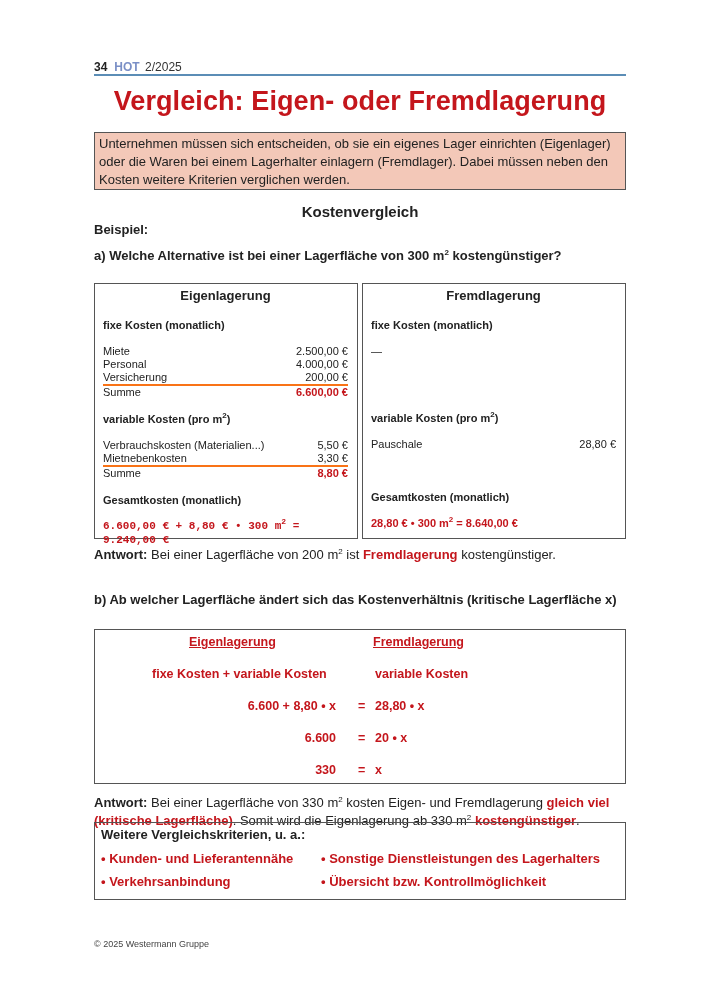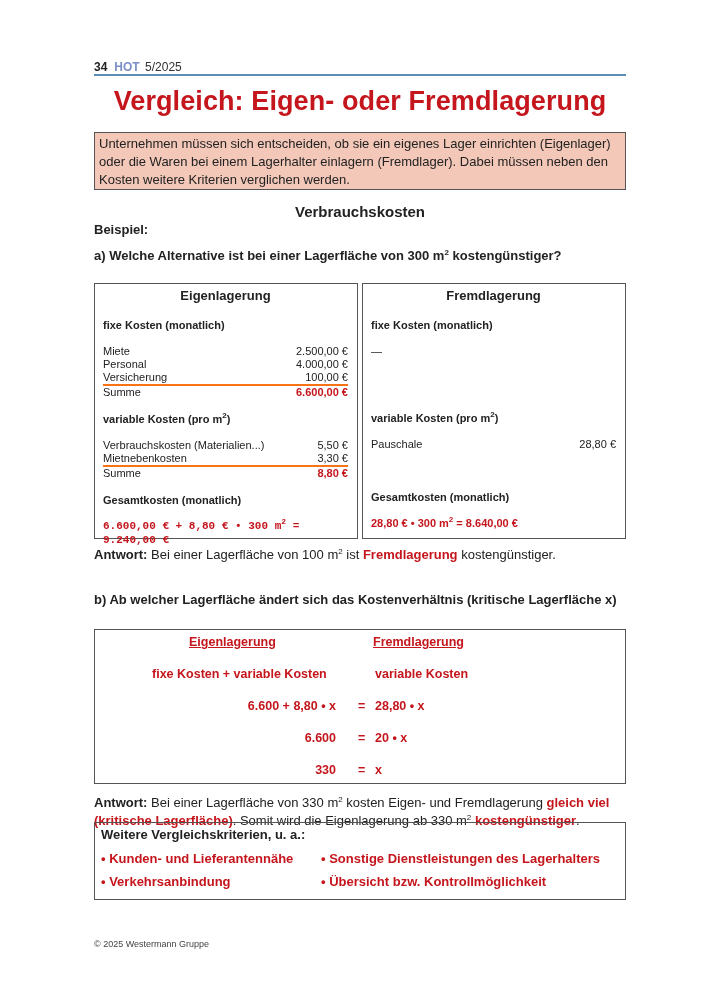--- a/index.html
+++ b/index.html
@@ -88,49 +88,49 @@
     .criteria-box .cell { position: absolute; line-height: 16px; white-space: nowrap; }
 
     .copyright {
       position: absolute; left: 94px; top: 938px; font-size: 9px; color: #444; line-height: 12px;
     }
   </style>
 </head>
 <body>
 
 <div class="page-header">
-  <span class="num">34</span><span class="hot">HOT</span> <span class="issue">5/2025</span>
+  <span class="num">34</span><span class="hot">HOT</span> <span class="issue">2/2025</span>
 </div>
 
 <h1 class="title">Vergleich: Eigen- oder Fremdlagerung</h1>
 
 <div class="intro-box">Unternehmen müssen sich entscheiden, ob sie ein eigenes Lager einrichten (Eigenlager) oder die Waren bei einem Lagerhalter einlagern (Fremdlager). Dabei müssen neben den Kosten weitere Kriterien verglichen werden.</div>
 
-<div class="section-title">Verbrauchskosten</div>
+<div class="section-title">Kostenvergleich</div>
 <div class="example-label">Beispiel:</div>
 
 <div class="question">
   <span>a) Welche Alternative ist bei einer Lagerfläche von 300 m</span><sup>2</sup><span> kostengünstiger?</span>
 </div>
 
 <div class="cost-box left">
   <div class="box-title">Eigenlagerung</div>
   <div class="sub-head" style="margin-top:14px;">fixe Kosten (monatlich)</div>
   <div style="margin-top:13px;">
     <div class="row">
       <span>Miete</span>
       <span>2.500,00 €</span>
     </div>
     <div class="row">
       <span>Personal</span>
       <span>4.000,00 €</span>
     </div>
     <div class="row underline">
       <span>Versicherung</span>
-      <span>100,00 €</span>
+      <span>200,00 €</span>
     </div>
     <div class="row">
       <span>Summe</span>
       <span class="red bold">6.600,00 €</span>
     </div>
   </div>
   <div class="sub-head" style="margin-top:13px;">
     <span>variable Kosten (pro m</span><sup>2</sup><span>)</span>
   </div>
   <div style="margin-top:13px;">
@@ -166,21 +166,21 @@
     <span>Pauschale</span>
     <span>28,80 €</span>
   </div>
   <div class="sub-head" style="margin-top:39px;">Gesamtkosten (monatlich)</div>
   <div class="formula" style="margin-top:12px;">
     <span>28,80 € • 300 m</span><sup>2</sup><span> = 8.640,00 €</span>
   </div>
 </div>
 
 <div class="answer1">
-  <span class="bold">Antwort:</span><span> Bei einer Lagerfläche von 100 m</span><sup>2</sup><span> ist </span><span class="red bold">Fremdlagerung</span><span> kostengünstiger.</span>
+  <span class="bold">Antwort:</span><span> Bei einer Lagerfläche von 200 m</span><sup>2</sup><span> ist </span><span class="red bold">Fremdlagerung</span><span> kostengünstiger.</span>
 </div>
 
 <div class="question-b">b) Ab welcher Lagerfläche ändert sich das Kostenverhältnis (kritische Lagerfläche x)</div>
 
 <div class="calc-box">
   <div class="cell u" style="left:94px; top:4px;">Eigenlagerung</div>
   <div class="cell u" style="left:278px; top:4px;">Fremdlagerung</div>
   <div class="cell" style="left:57px; top:36px;">fixe Kosten + variable Kosten</div>
   <div class="cell" style="left:280px; top:36px;">variable Kosten</div>
 

